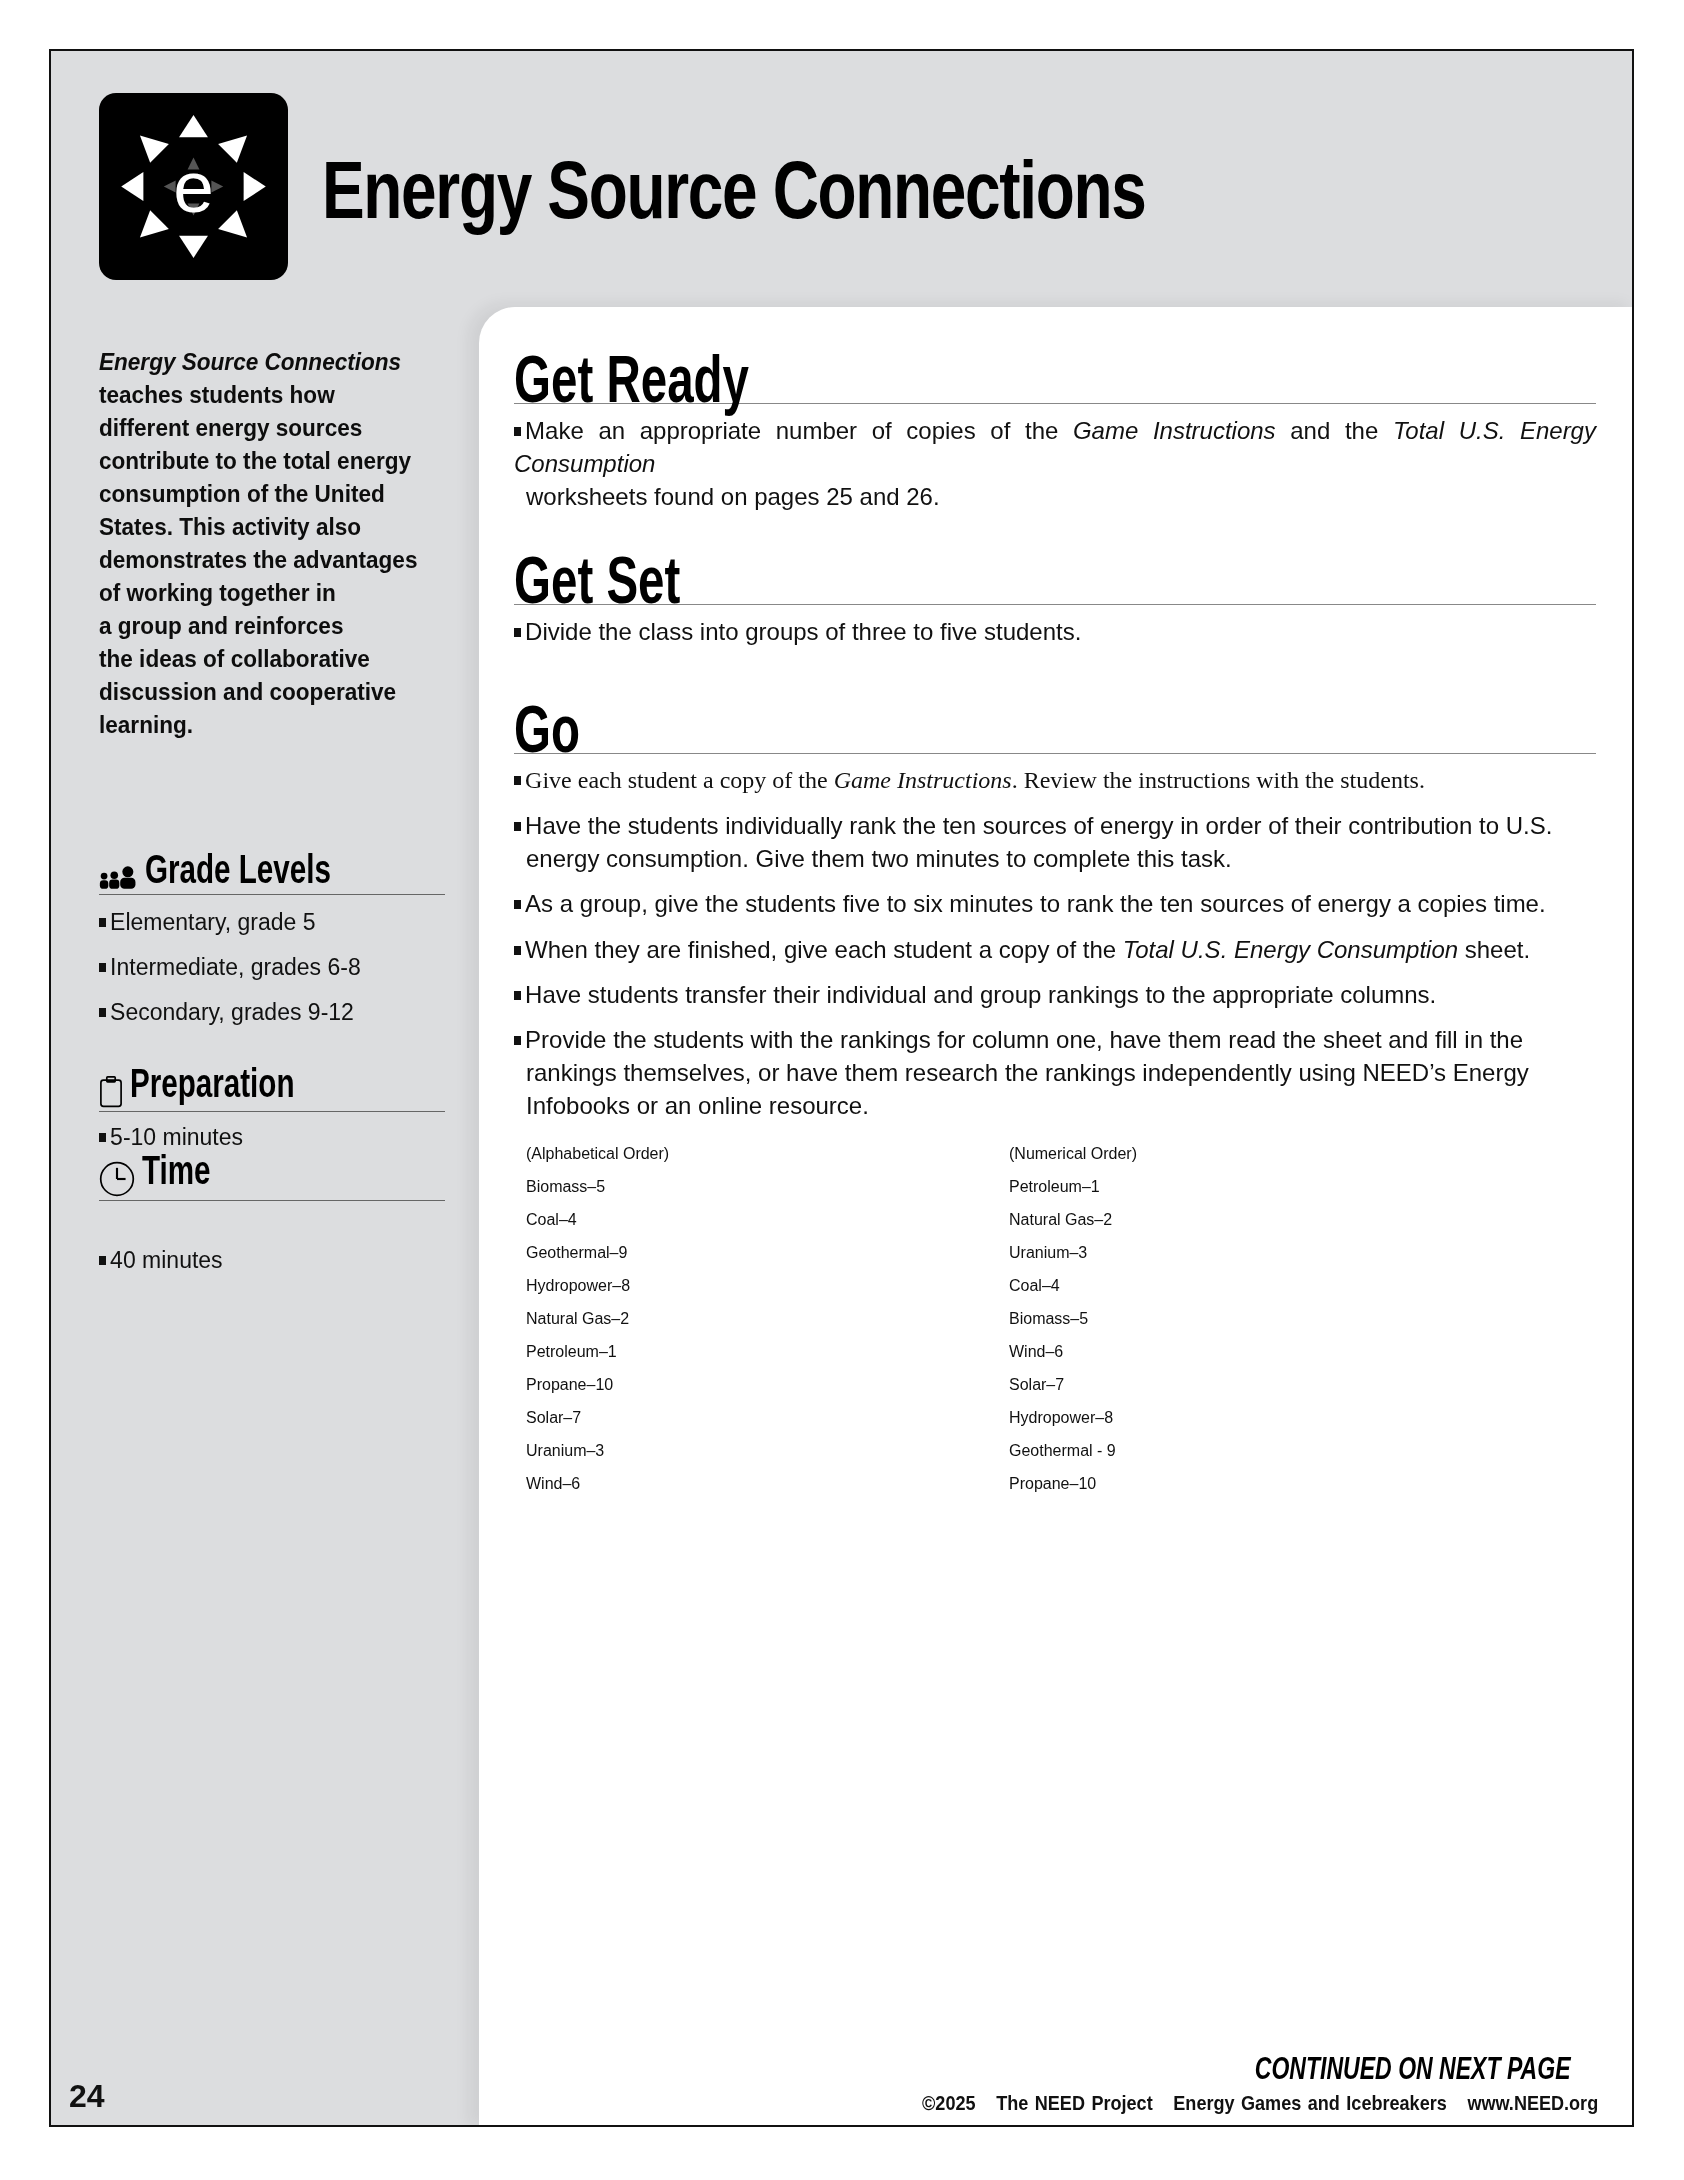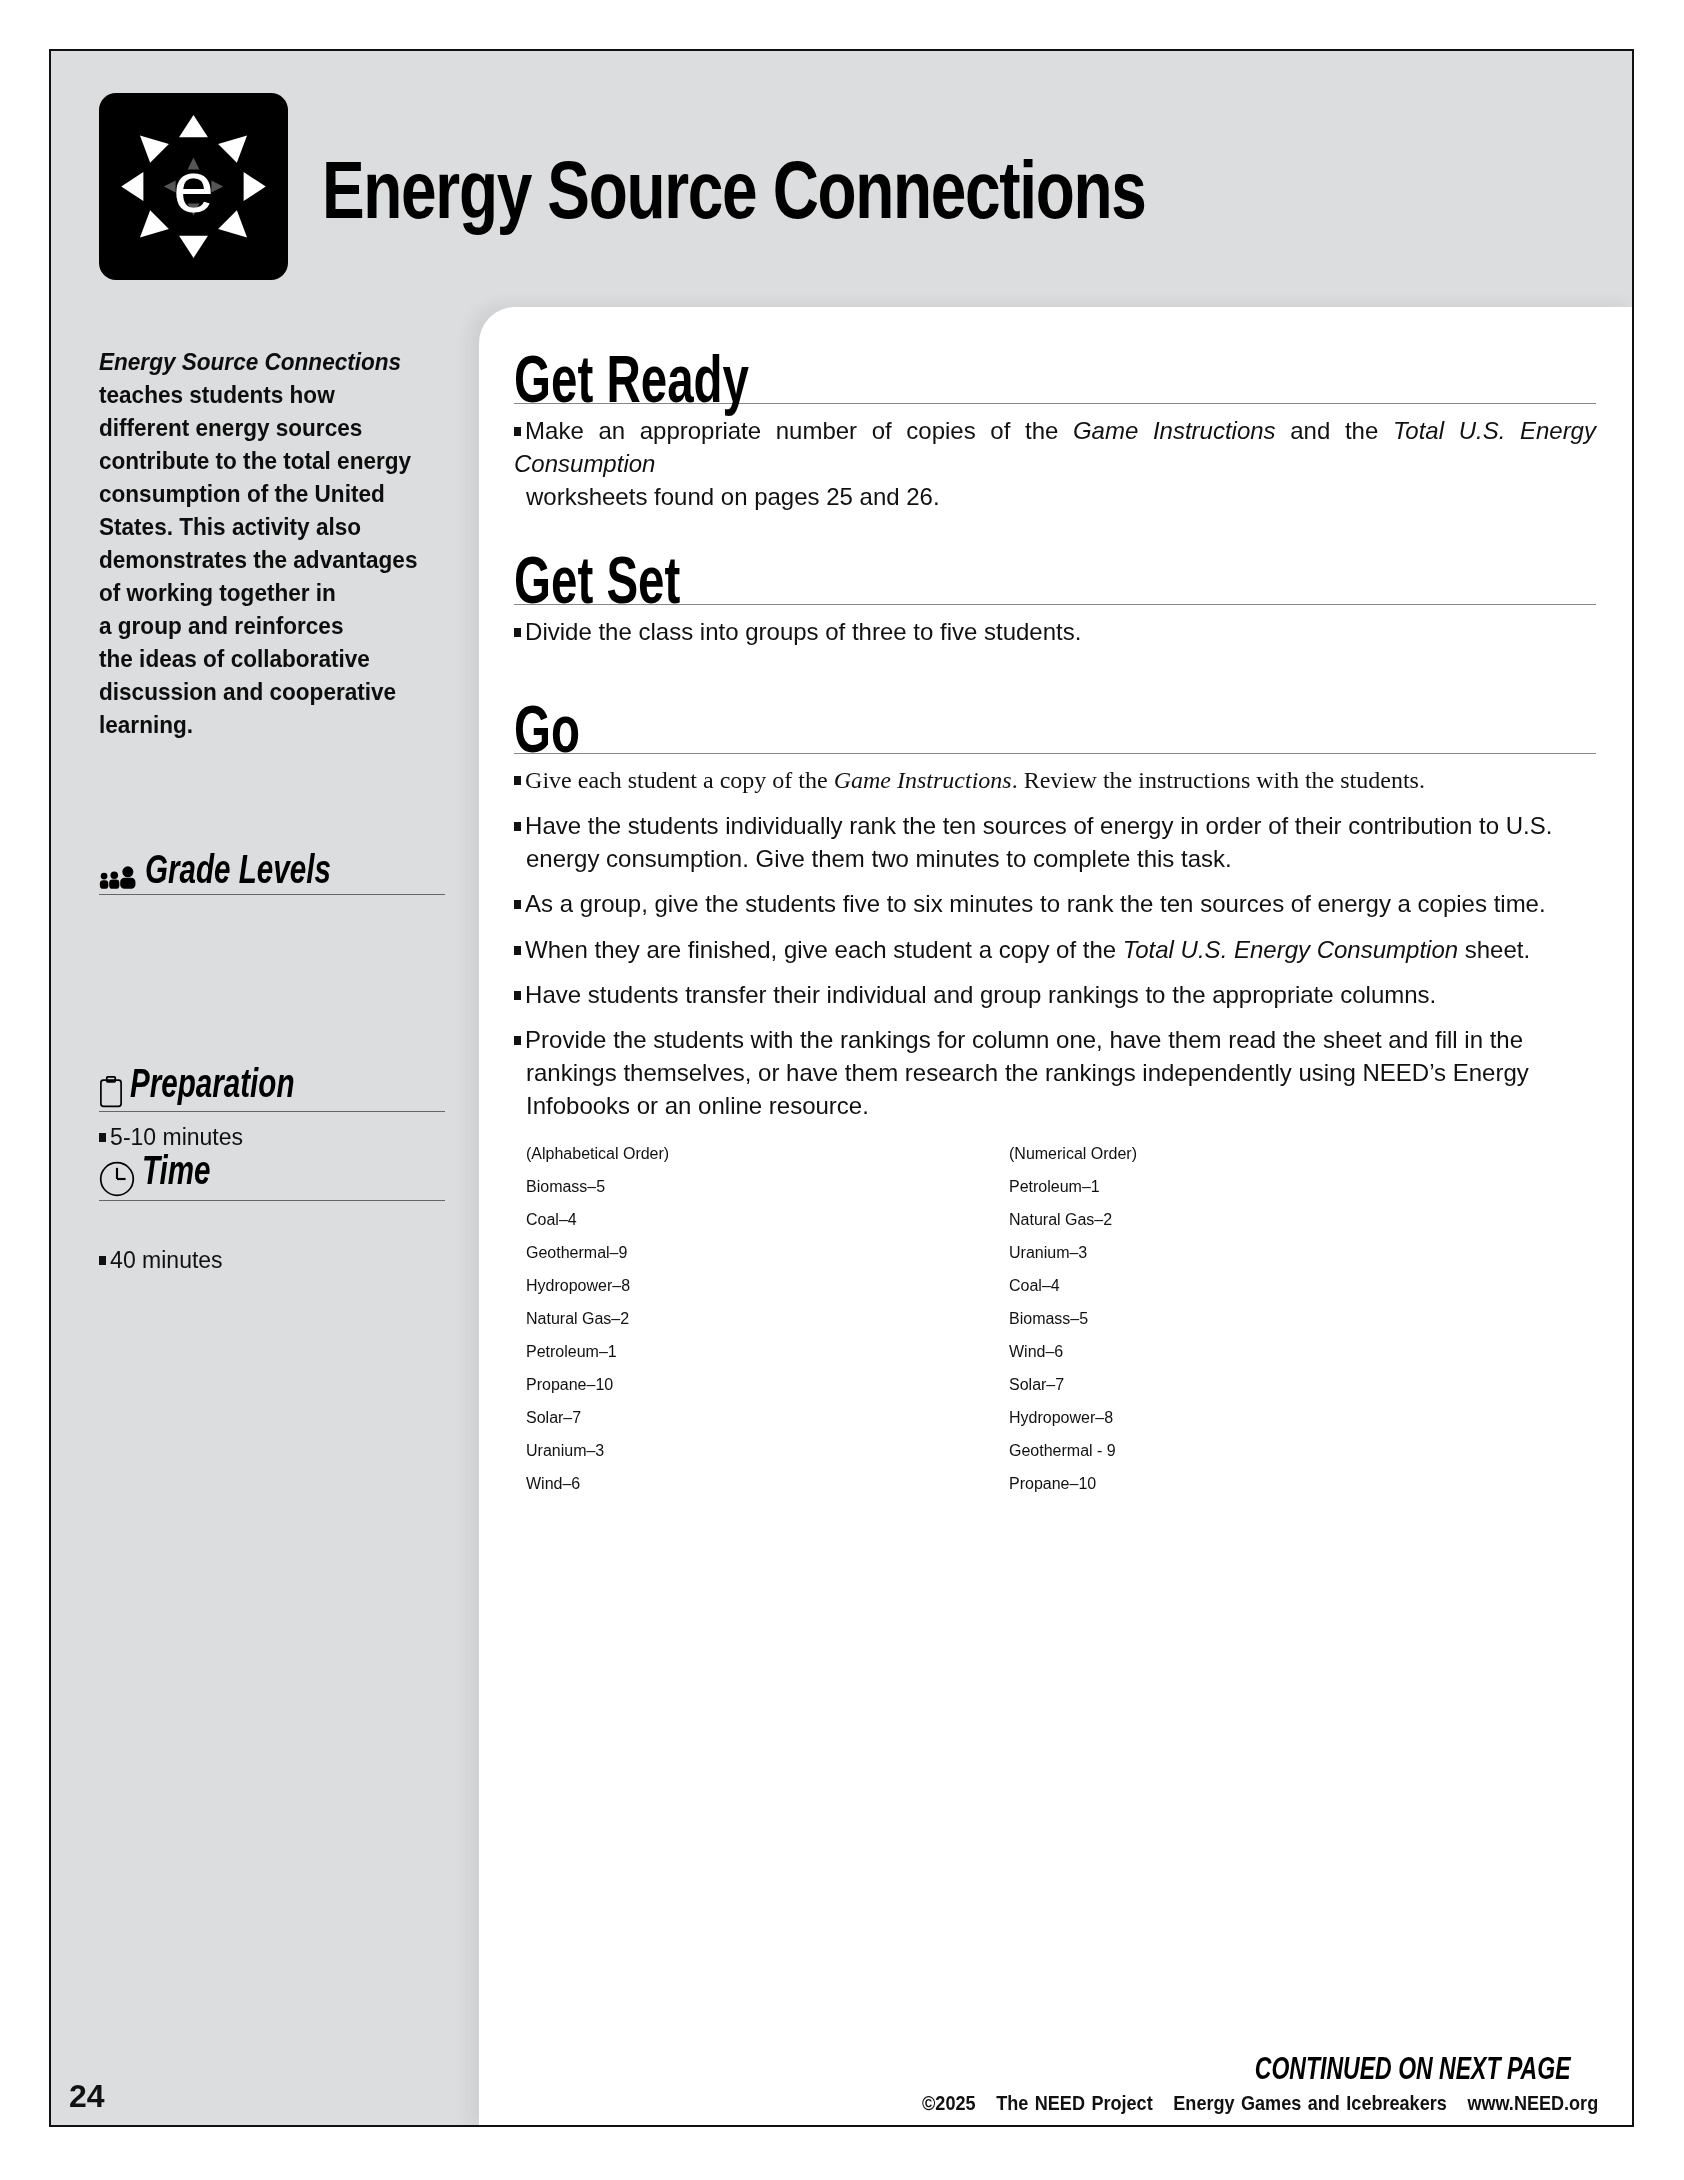--- a/index.html
+++ b/index.html
@@ -13,21 +13,21 @@
   .title { position:absolute; left:271px; top:92px; font-size:82px; font-weight:bold;
            letter-spacing:-1.7px; transform:scaleX(0.78); transform-origin:left top; white-space:nowrap; color:#000; }
   .panel { position:absolute; left:428px; top:256px; width:1158px; height:1823px;
            background:#ffffff; border-top-left-radius:36px;
            box-shadow:-10.2px -3.4px 15.3px rgba(0,0,0,0.06); }
   
   .side { position:absolute; left:48px; top:294px; width:358px; }
   .intro { font-size:24px; line-height:33px; font-weight:bold; color:#0d0d0d; margin:0;
            transform:scaleX(0.94); transform-origin:left top; width:383px; }
   .intro .it { font-style:italic; }
-  .side-h { position:absolute; left:0; width:346px; border-bottom:1.7px solid #666;font-style:italic; }
+  .side-h { position:absolute; left:0; width:346px; border-bottom:1.7px solid #666; }
   .side-h .lbl { display:inline-block; font-size:40px; font-weight:bold; transform:scaleX(0.74);
                  transform-origin:left bottom; white-space:nowrap; color:#000; line-height:48px; }
   .side-h .ico { display:inline-block; vertical-align:middle; margin-right:6.8px; }
   .side-list { position:absolute; left:0; width:358px; margin:0; padding:0; list-style:none; }
   .side-list li { font-size:23px; line-height:45px; white-space:nowrap; color:#111; }
   .bul { display:inline-block; width:6.8px; height:8.5px; background:#111; margin-right:4.3px; vertical-align:3.4px; }
   
   .main { position:absolute; left:511px; width:1082px; }
   .sec-h { position:absolute; left:0; width:1082px; border-bottom:1.7px solid #888; height:63px; }
   .sec-h span { position:absolute; left:0; bottom:-10.2px; font-size:66px; font-weight:bold;
@@ -98,20 +98,25 @@
           <circle cx="6" cy="13" r="4"></circle>
               <rect x="1" y="18" width="10" height="10" rx="4"></rect>
           <circle cx="18" cy="12" r="4.5"></circle>
               <rect x="12" y="17" width="12" height="11" rx="4"></rect>
           <circle cx="34" cy="8" r="6.5"></circle>
               <rect x="25" y="15" width="18" height="13" rx="5"></rect>
         </g>
           </svg>
       </span><span class="lbl">Grade Levels</span>
     </div>
+    <ul class="side-list" style="top:555px;">
+      <li><span class="bul"></span><span>Elementary, grade 5</span></li>
+      <li><span class="bul"></span><span>Intermediate, grades 6-8</span></li>
+      <li><span class="bul"></span><span>Secondary, grades 9-12</span></li>
+    </ul>
 
     <div class="side-h" style="top:714px;">
       <span class="ico">
         <svg width="24" height="32" viewBox="0 0 28 38">
             <rect x="2" y="5" width="24" height="31" rx="3" fill="none" stroke="#000" stroke-width="2"></rect>
             <rect x="9" y="1" width="10" height="6" rx="1" fill="none" stroke="#000" stroke-width="2"></rect>
           </svg>
       </span><span class="lbl">Preparation</span>
     </div>
     <ul class="side-list" style="top:770px;">

